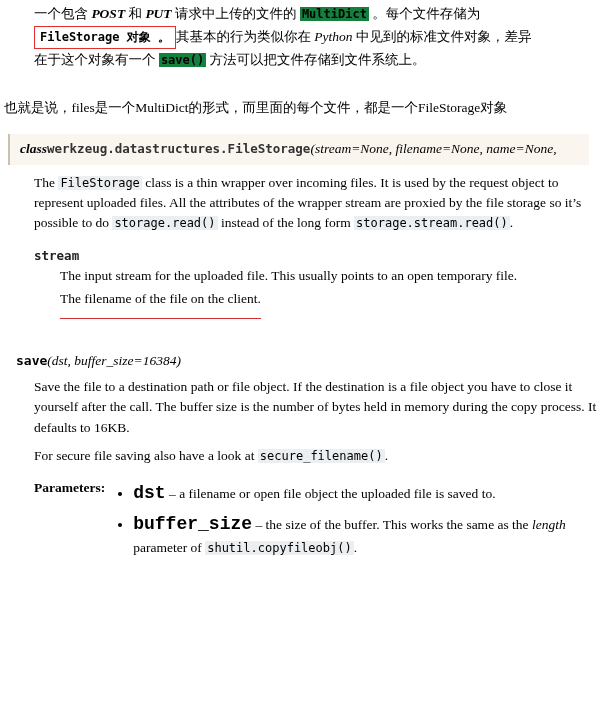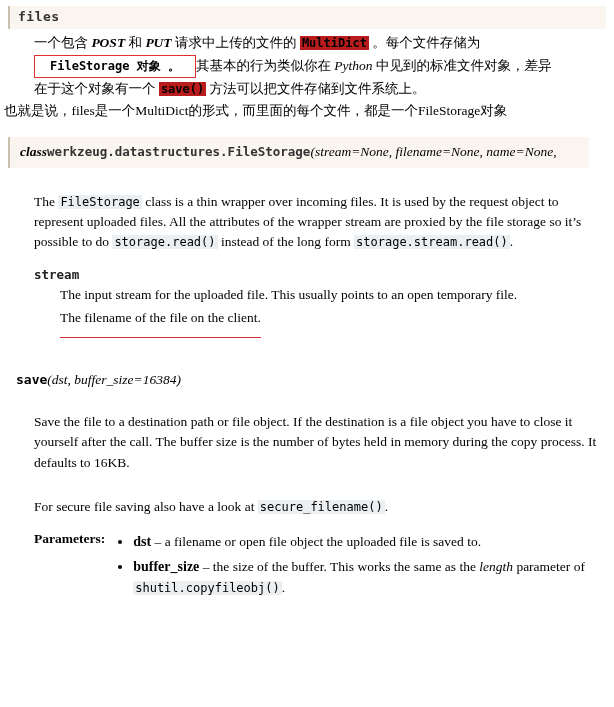--- a/index.html
+++ b/index.html
@@ -39,38 +39,38 @@
   .zh-para {
     margin: 4px 8px 0 34px;
     line-height: 1.55;
     font-family: "Liberation Serif", serif;
     font-size: 13.5px;
     text-align: left;
   }
   .mono {
     font-family: "DejaVu Sans Mono", monospace;
     font-size: 12px;
-    background: #b91c1c;
+    background: #15803d;
     padding: 0 2px;
   }
   .serif-it { font-style: italic; }
 
   .boxed {
     display: inline-block;
     border: 1.4px solid #e03030;
-    padding: 0 13px;
+    padding: 0 3px;
     margin: 1px 0;
   }
 
   .zh-line {
     margin: 0 8px 0 4px;
     line-height: 1.6;
     font-size: 13.5px;
   }
-  .block-gap-1 { }
+  .block-gap-1 { margin-top: 26px; }
   .block-gap-2 { margin-top: 18px; }
 
   
   .class-sig {
     background: #faf6ef;
     border-left: 2px solid #c9c0ae;
     margin: 16px 25px 0 8px;
     padding: 5px 6px 6px 10px;
     line-height: 1.45;
     font-size: 13.5px;
@@ -81,21 +81,21 @@
   }
   .sig-path {
     font-family: "DejaVu Sans Mono", monospace;
     font-size: 12.5px;
     font-weight: bold;
     color: #333;
   }
   .sig-params { font-style: italic; }
 
   .body-para {
-    margin: 24px 8px 0 34px;
+    margin: 8px 8px 0 34px;
     line-height: 1.5;
     font-size: 13.5px;
   }
   .code-hl {
     font-family: "DejaVu Sans Mono", monospace;
     font-size: 12px;
     background: #eceff1;
     padding: 0 2px;
   }
 
@@ -144,32 +144,29 @@
     margin: 0 0 0 2px;
     padding-left: 26px;
     list-style: disc;
   }
   .params-list li {
     line-height: 1.5;
     margin-bottom: 4px;
   }
   .param-term {
     font-weight: bold;
-    font-family: Liberation Serif, serif;
-    font-size: 14px;
+    font-family: Liberation Mono, monospace;
+    font-size: 18px;
   }
 </style>
 </head>
 <body>
 
 <div class="page">
 
-  <div class="sig-block">
-    <span class="sig-name">files</span>
-  </div>
 
   <div class="zh-para">
     <span>一个包含 </span><span class="serif-it" style="font-weight:bold">POST</span><span> 和 </span><span class="serif-it" style="font-weight:bold">PUT</span><span> 请求中上传的文件的 </span><span class="mono" style="font-weight:bold">MultiDict</span><span> 。每个文件存储为</span><br>
     <span class="boxed"><span class="mono" style="background:transparent;font-weight:bold">FileStorage 对象 。</span></span><span>其基本的行为类似你在 </span><span class="serif-it">Python</span><span> 中见到的标准文件对象，差异</span><br>
     <span>在于这个对象有一个 </span><span class="mono" style="font-weight:bold">save()</span><span> 方法可以把文件存储到文件系统上。</span>
   </div>
 
   <div class="zh-line block-gap-1">也就是说，files是一个MultiDict的形式，而里面的每个文件，都是一个FileStorage对象</div>
 
   <div class="class-sig">

